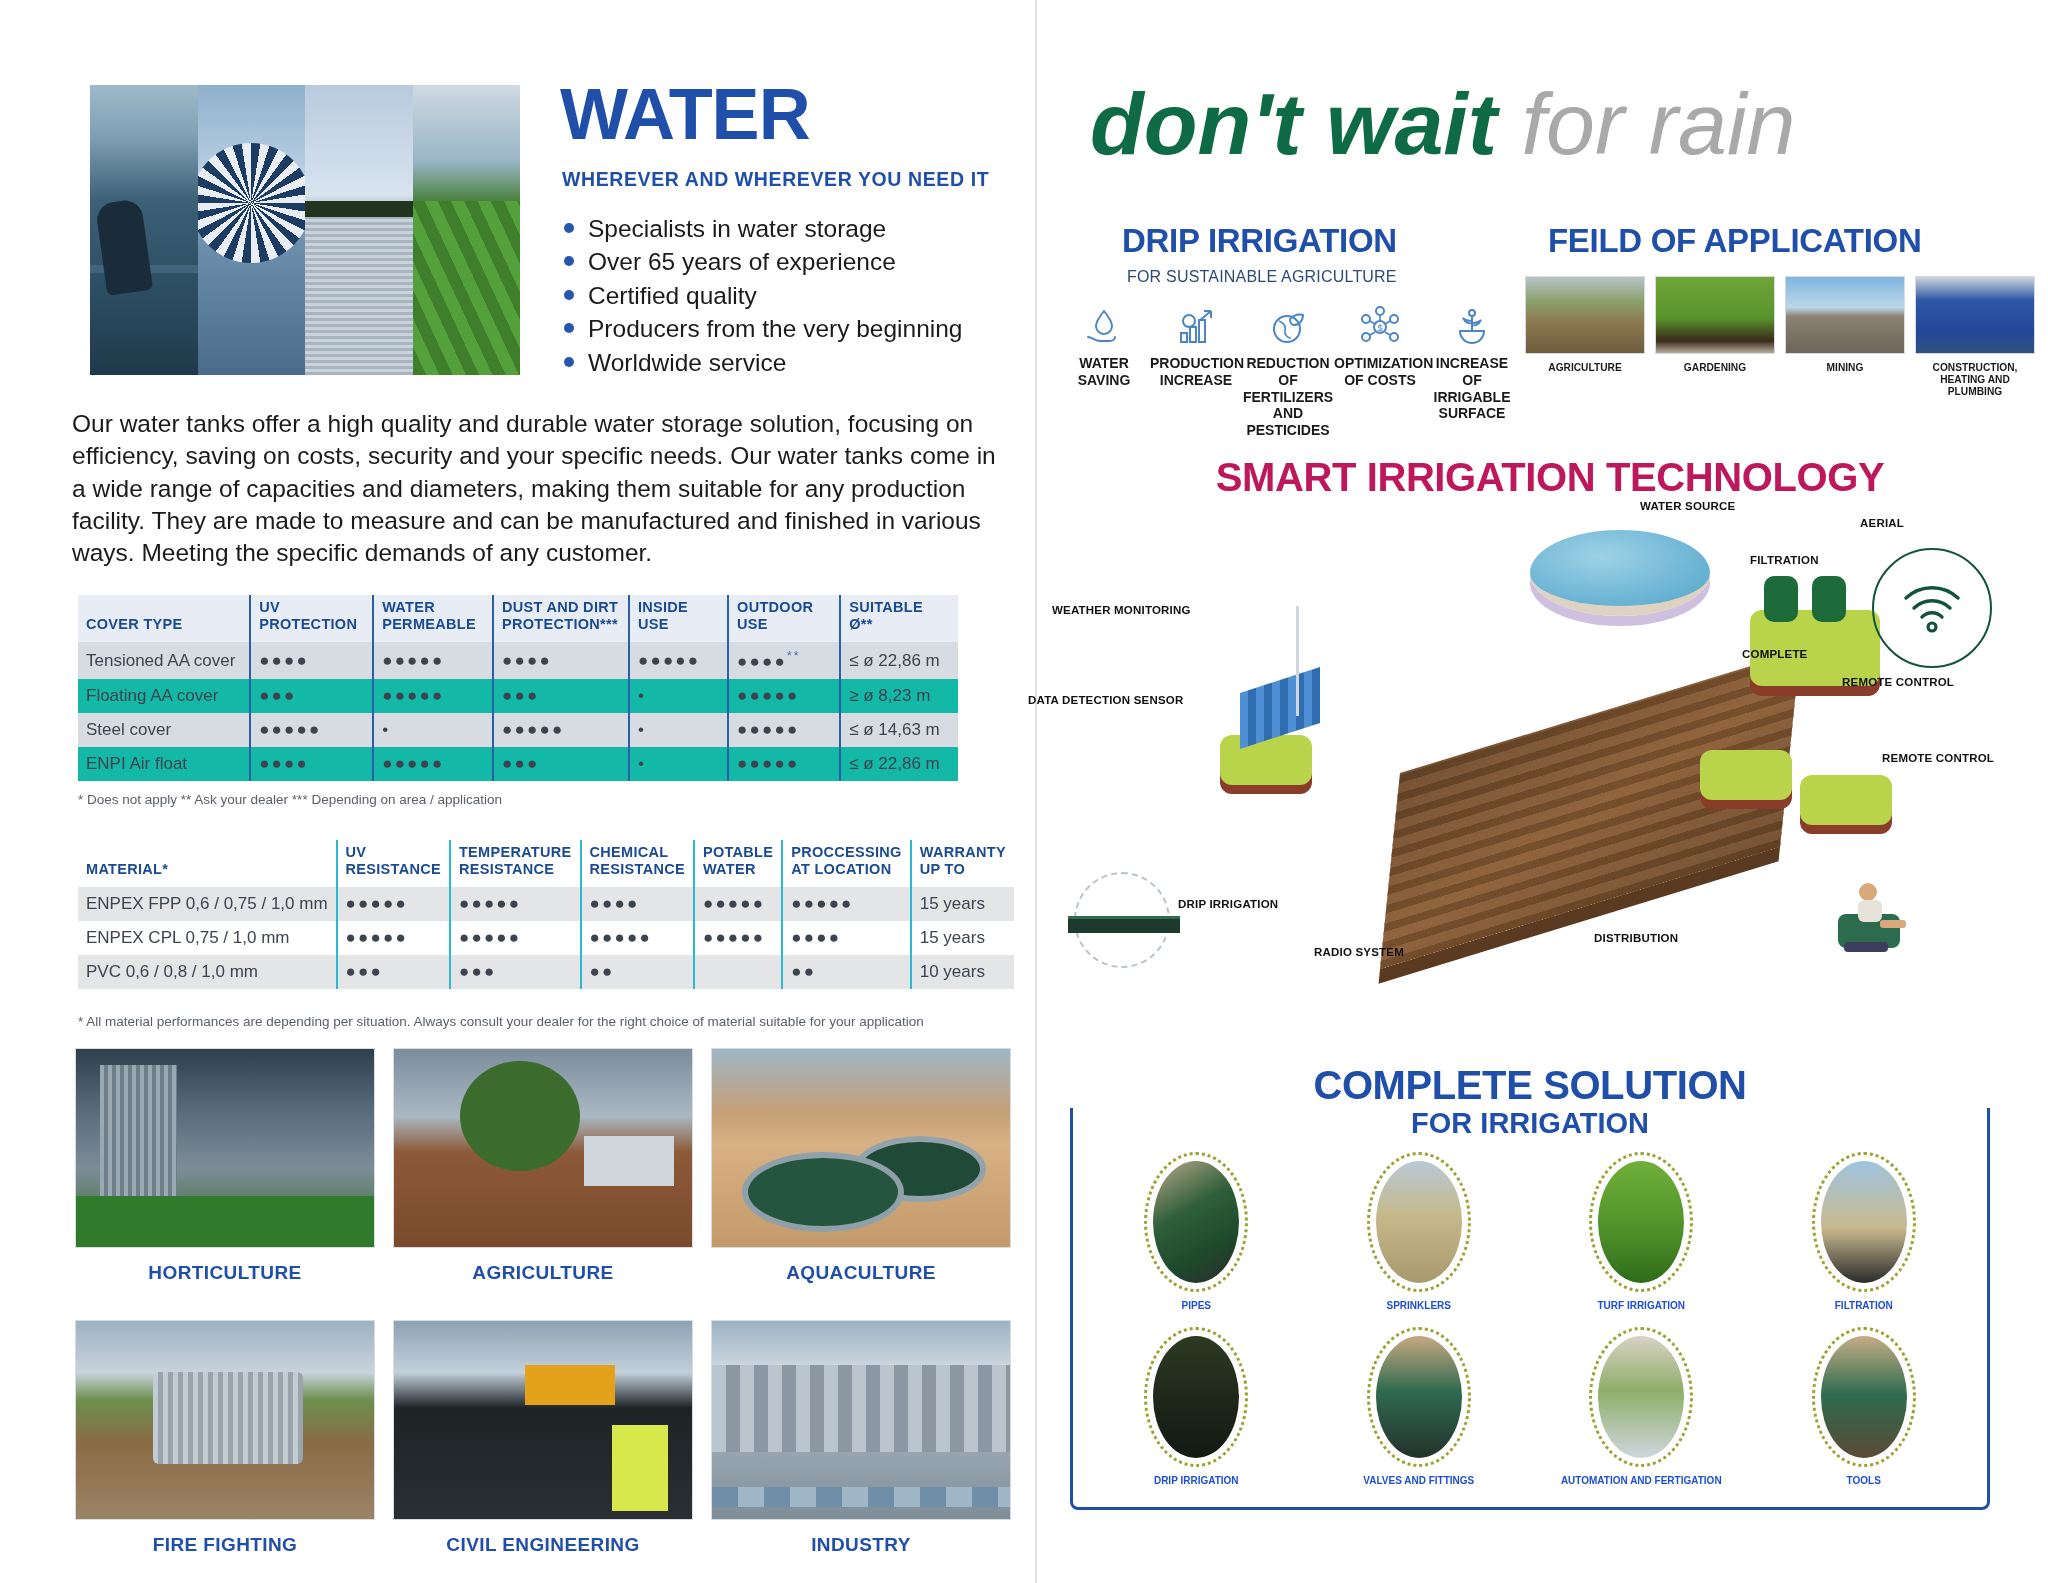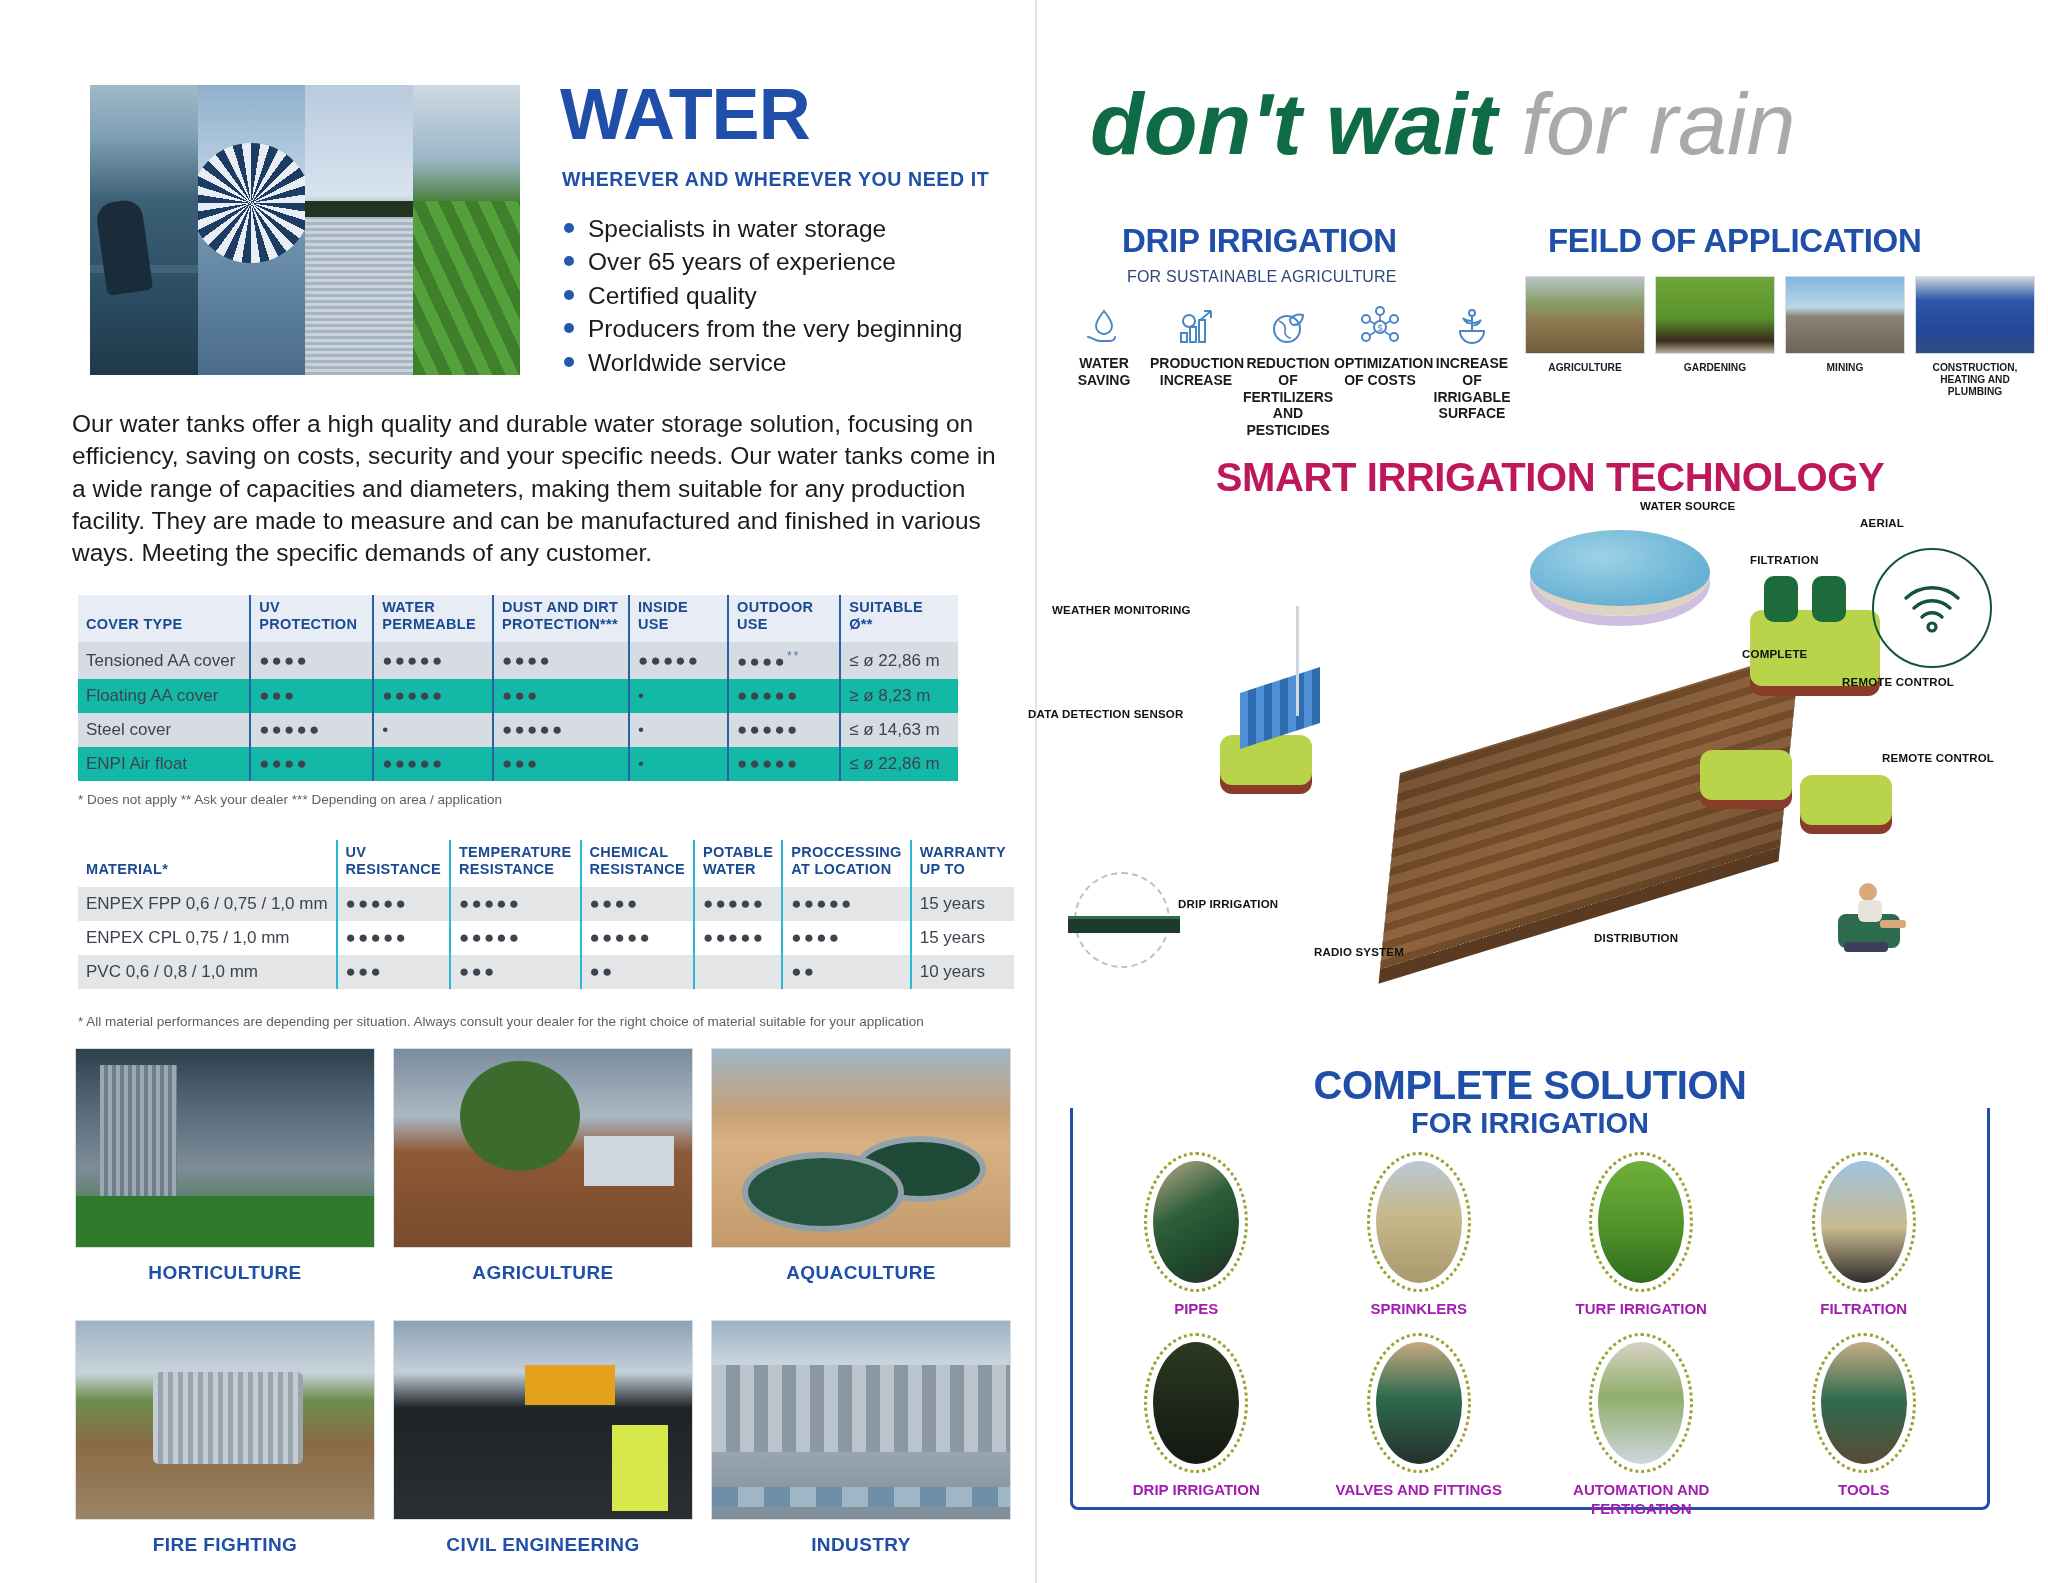--- a/index.html
+++ b/index.html
@@ -167,21 +167,21 @@
      font-size:40px; font-weight:700; color:#1f4fa8; letter-spacing:-.4px;
      background:#fff; padding:0 18px; }
   .cs-sub { position:absolute; left:1070px; top:1107px; width:920px; text-align:center;
      font-size:29px; font-weight:700; color:#1f4fa8; }
   .cs-grid { position:absolute; left:1085px; top:1152px; width:890px;
      display:grid; grid-template-columns:repeat(4,1fr); row-gap:14px; }
   .cs-cell { text-align:center; }
   .cs-oval { width:104px; height:140px; margin:0 auto; border-radius:50%;
      border:3px dotted #9aa330; padding:6px; }
   .cs-oval .inner { width:100%; height:100%; border-radius:50%; overflow:hidden; position:relative; }
-  .cs-cap { margin-top:8px; font-size:15px; color:#a21caf; font-weight:600; line-height:1.25; }
+  .cs-cap { margin-top:8px; font-size:10px; color:#1d4ed8; font-weight:600; line-height:1.25; }
   .i-pipes{background:linear-gradient(150deg,#b9a98a 0%,#2f5f3a 40%,#1e4a2c 70%,#2b2b2b 100%);}
   .i-sprink{background:linear-gradient(180deg,#b9c9d6 0%,#c6b88a 45%,#a99a6e 100%);}
   .i-turf{background:linear-gradient(180deg,#6fb03a 0%,#4d8f28 60%,#2f6b1c 100%);}
   .i-filt{background:linear-gradient(180deg,#9fc4e0 0%,#c9b98e 55%,#2b2b2b 100%);}
   .i-drip{background:linear-gradient(180deg,#2c3a22 0%,#1c2418 60%,#141a12 100%);}
   .i-valve{background:linear-gradient(180deg,#c8a882 0%,#2f6b4f 45%,#23312c 100%);}
   .i-auto{background:linear-gradient(180deg,#d9d2c6 0%,#8fae6a 45%,#cfd6dd 100%);}
   .i-tools{background:linear-gradient(180deg,#c6ad86 0%,#2f6b4f 48%,#5a4a36 100%);}
 </style>
 </head>
@@ -446,21 +446,21 @@
       <rect x="24" y="70" width="44" height="10" rx="4" fill="#3d3d5c"></rect>
     </svg>
 
     <div class="dlab" style="left:580px; top:-20px;">WATER SOURCE</div>
     <div class="dlab" style="left:690px; top:34px;">FILTRATION</div>
     <div class="dlab" style="left:800px; top:-3px;">AERIAL</div>
     <div class="dlab" style="left:682px; top:128px;">COMPLETE</div>
     <div class="dlab" style="left:782px; top:156px;">REMOTE CONTROL</div>
     <div class="dlab" style="left:822px; top:232px;">REMOTE CONTROL</div>
     <div class="dlab" style="left:-8px; top:84px;">WEATHER MONITORING</div>
-    <div class="dlab" style="left:-32px; top:188px;">DATA DETECTION SENSOR</div>
+    <div class="dlab" style="left:-32px; top:174px;">DATA DETECTION SENSOR</div>
     <div class="dlab" style="left:118px; top:378px;">DRIP IRRIGATION</div>
     <div class="dlab" style="left:254px; top:426px;">RADIO SYSTEM</div>
     <div class="dlab" style="left:534px; top:412px;">DISTRIBUTION</div>
   </div>
 
   <div class="cs-box"></div>
   <div class="cs-title">COMPLETE SOLUTION</div>
   <div class="cs-sub">FOR IRRIGATION</div>
 
   <div class="cs-grid">

